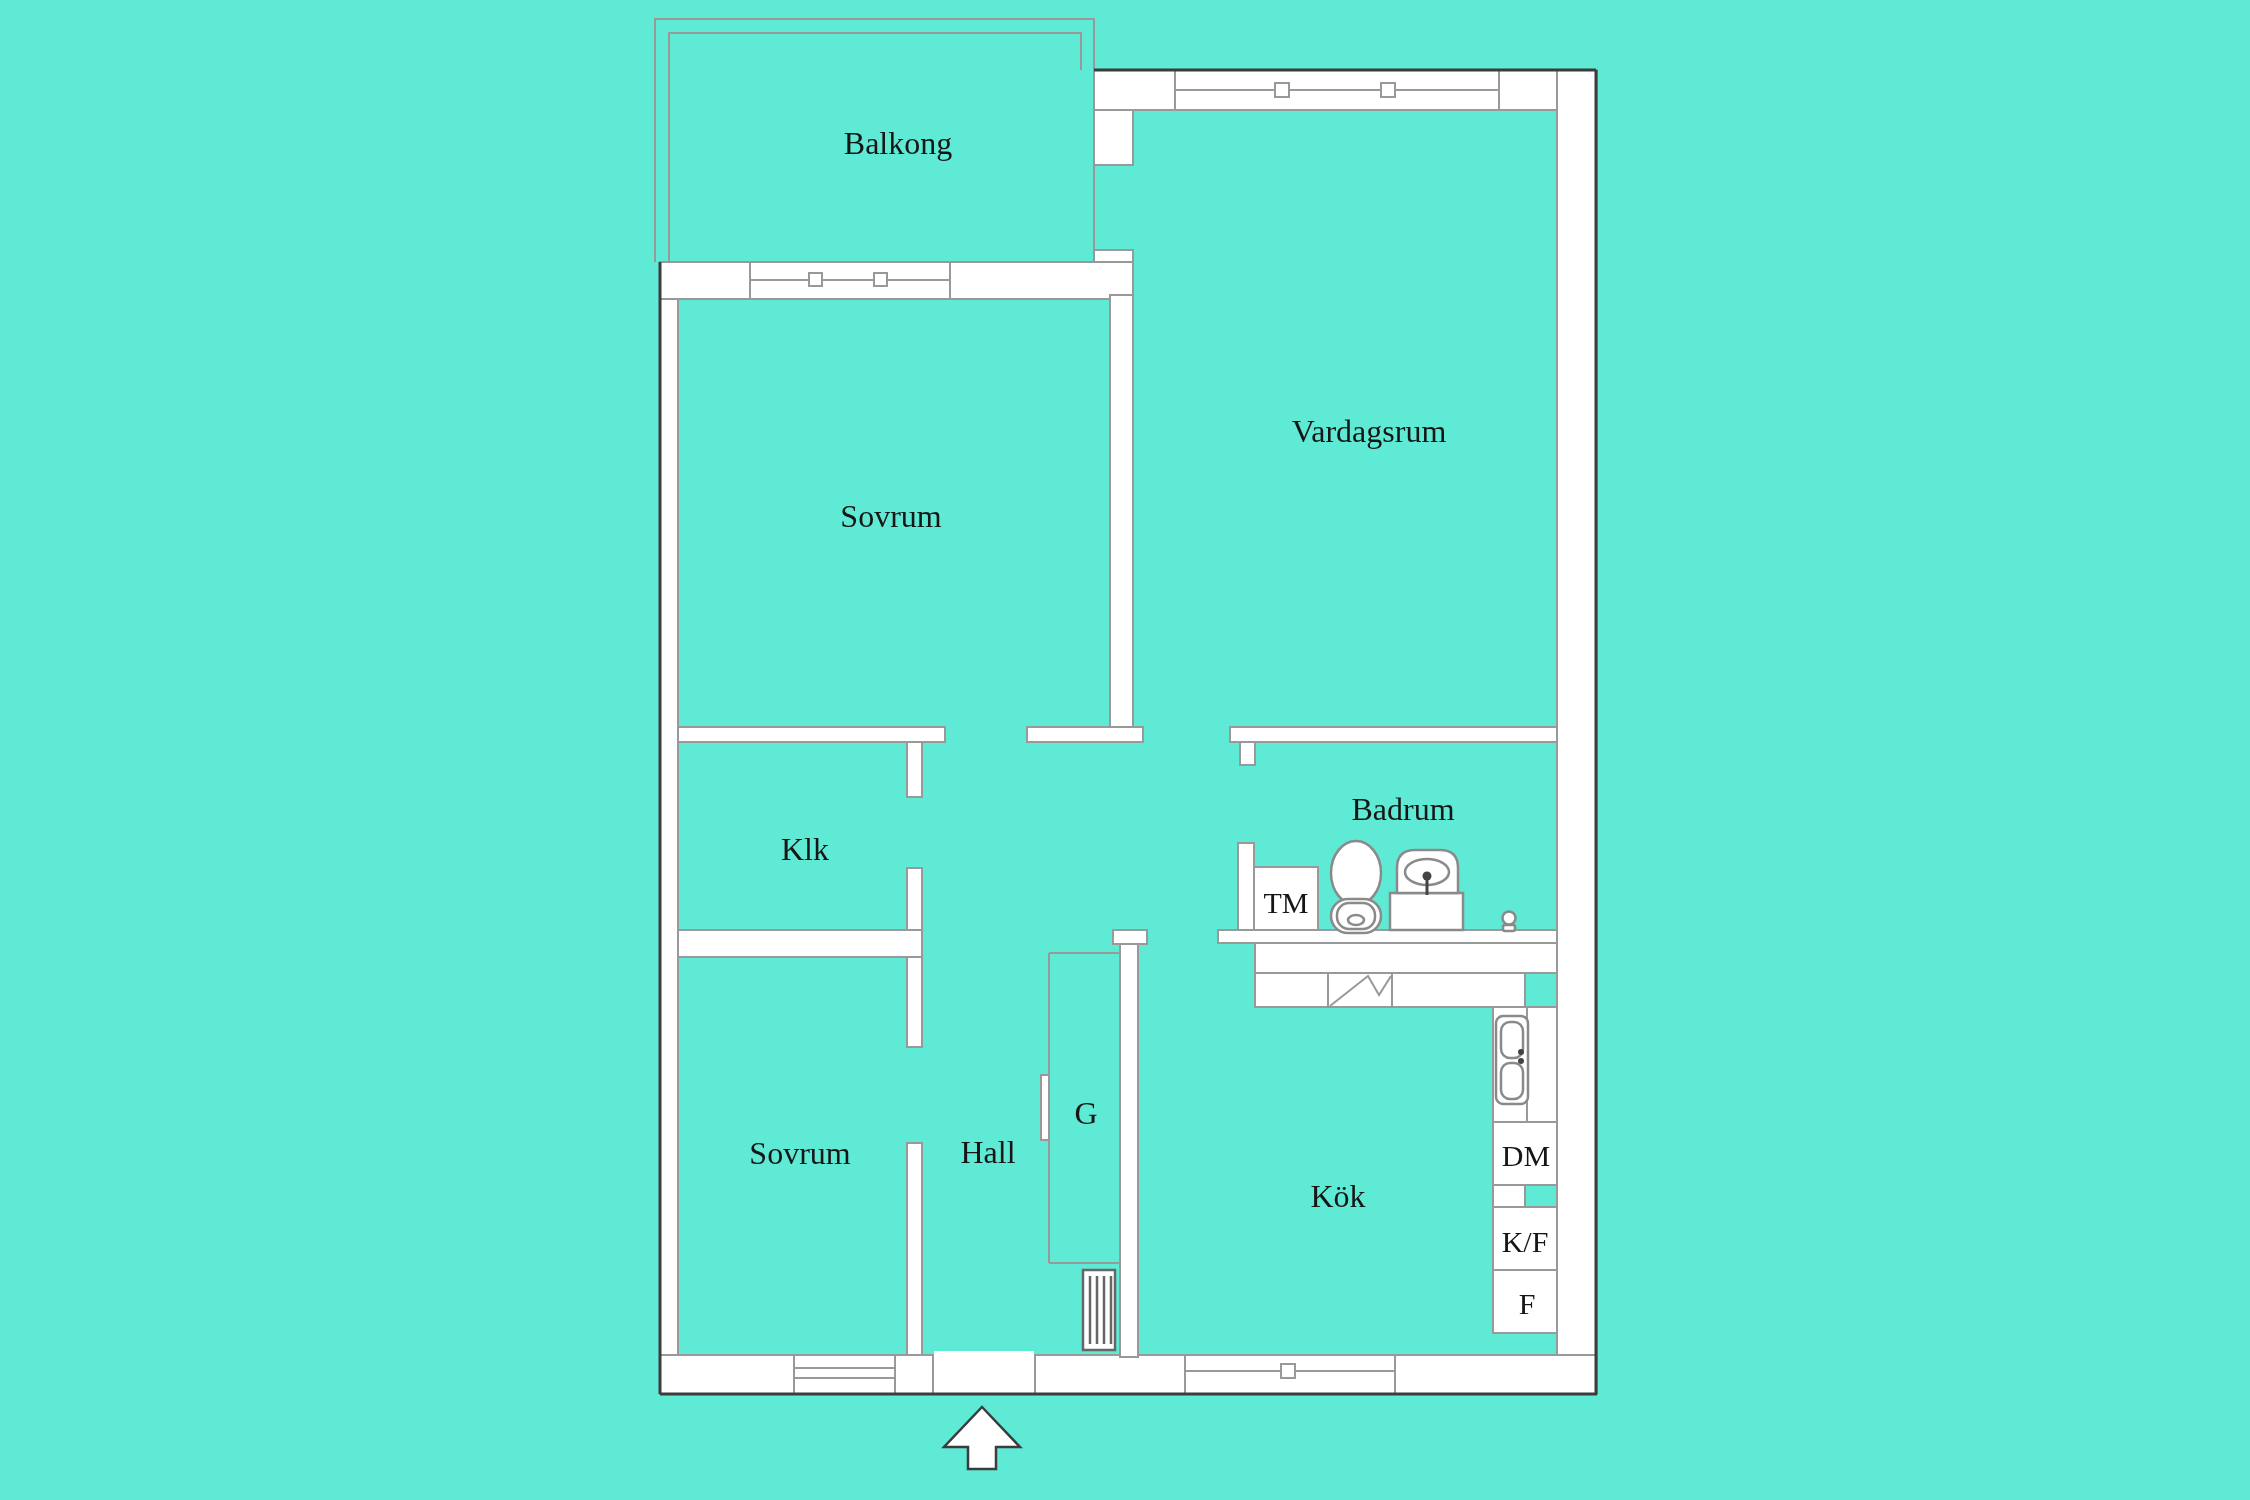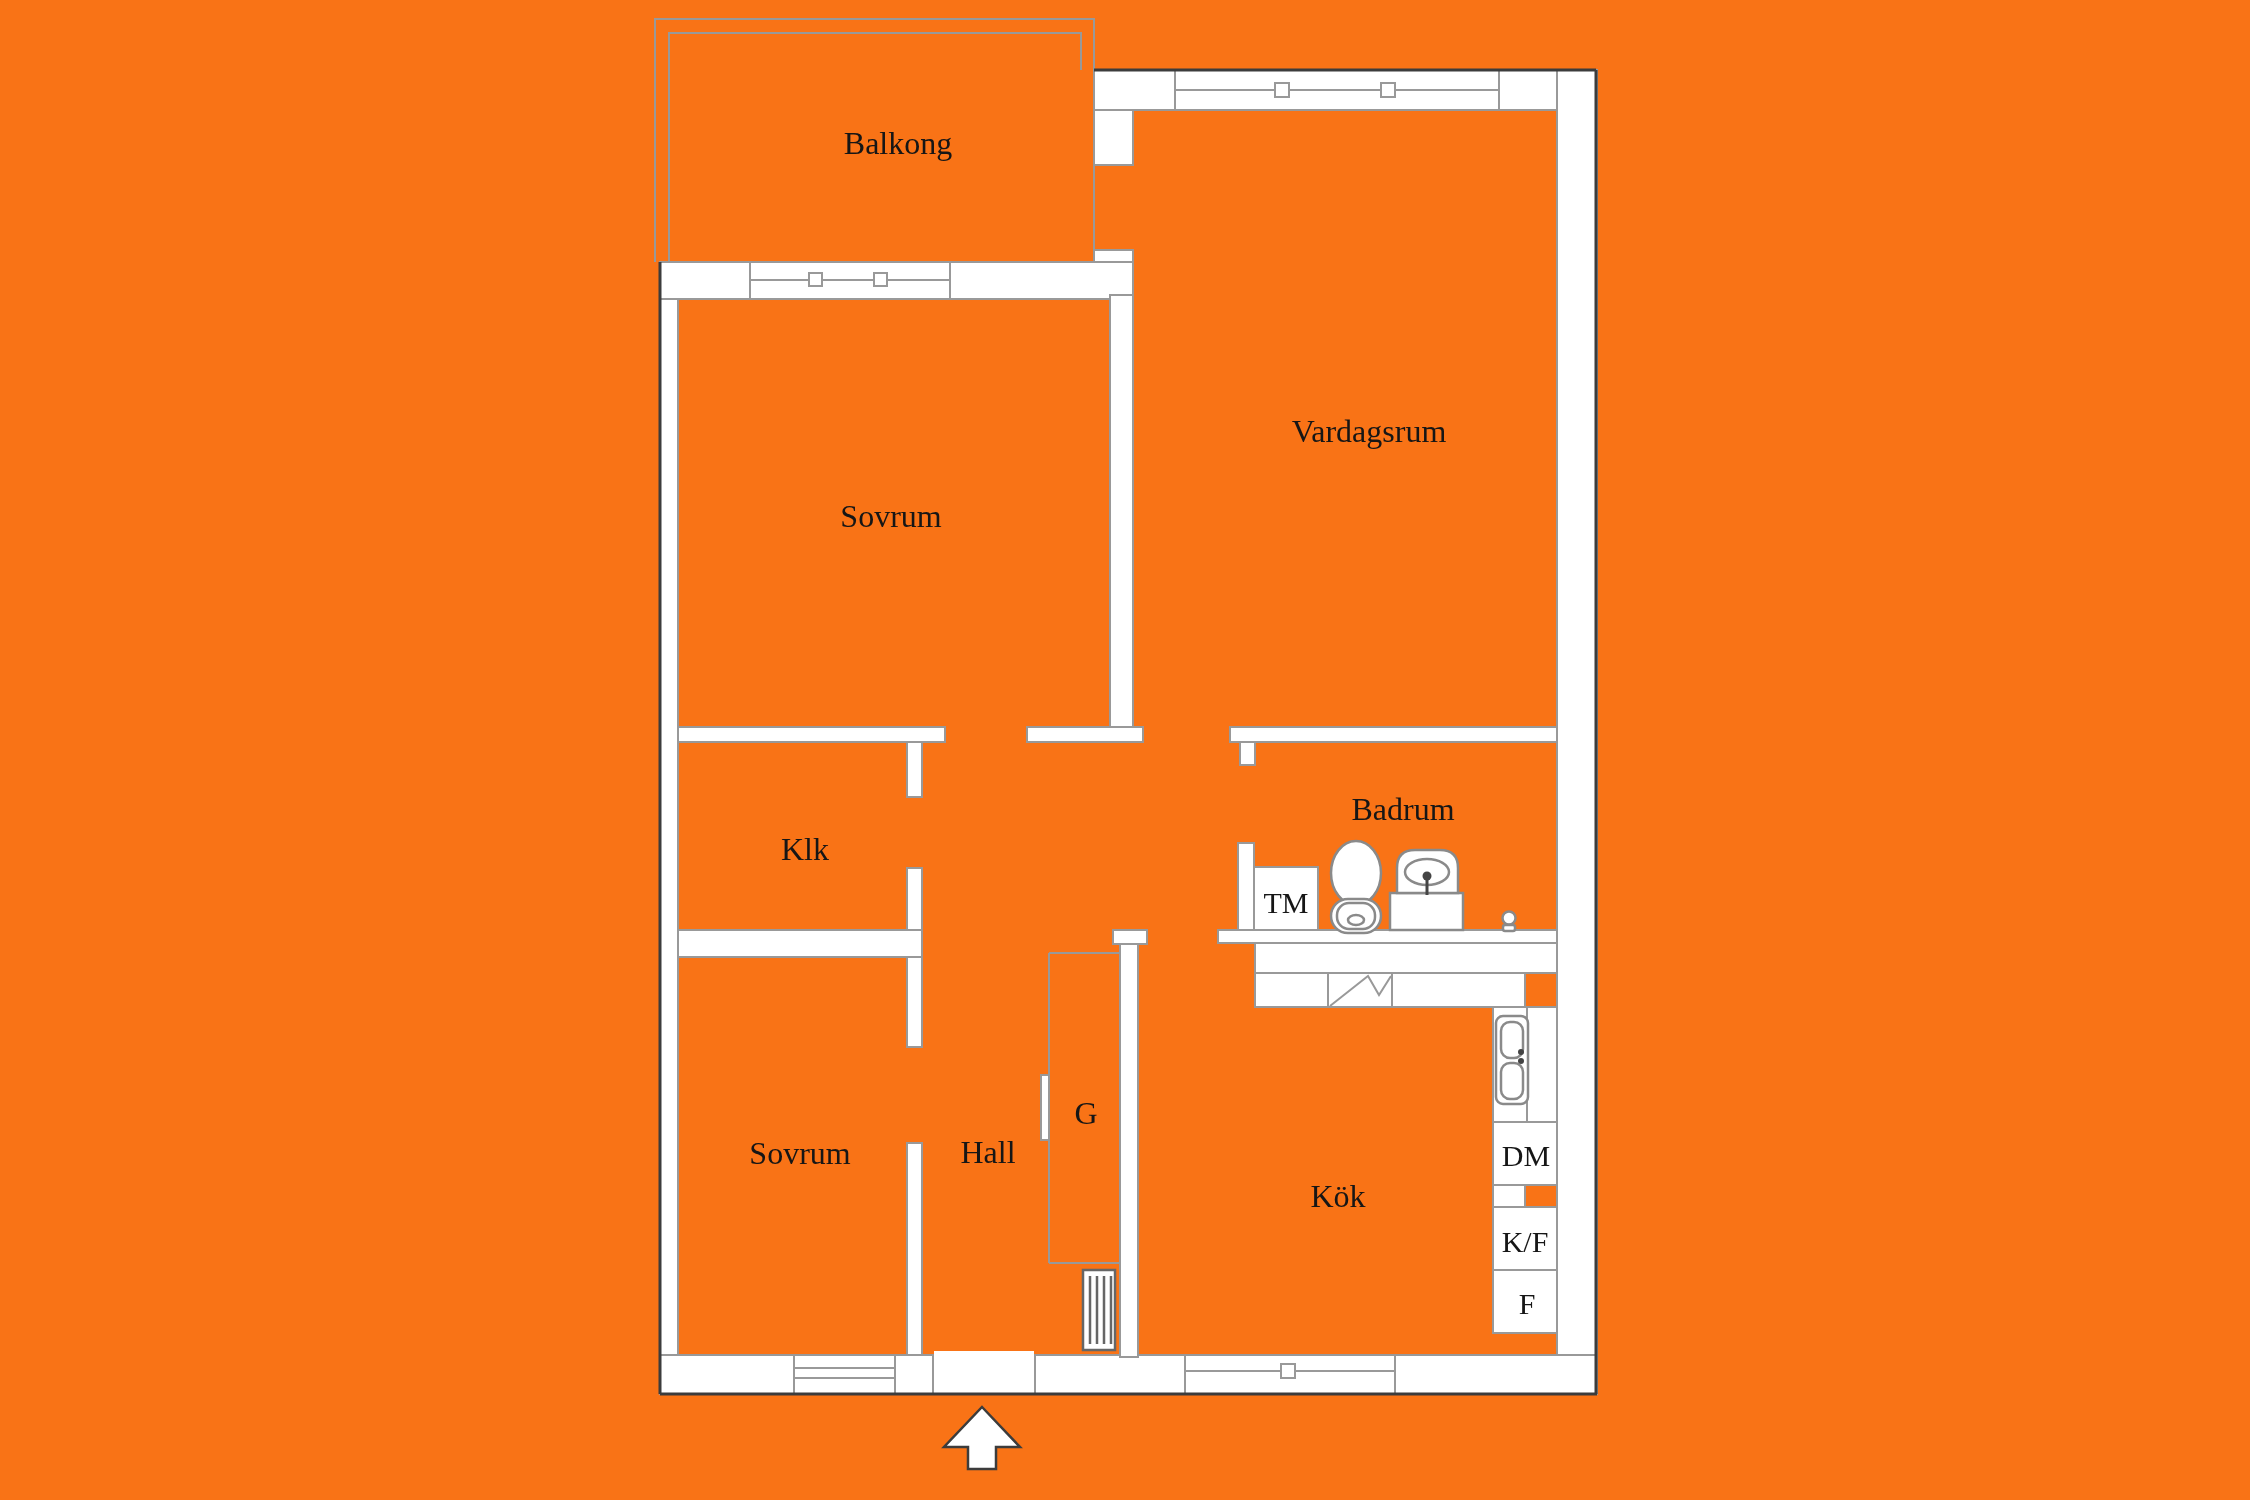--- a/index.html
+++ b/index.html
@@ -7,21 +7,21 @@
     padding: 0;
     background: #ffffff;
     width: 2250px;
     height: 1500px;
     font-family: "Liberation Serif", "DejaVu Serif", serif;
   }
   #stage {
     position: relative;
     width: 2250px;
     height: 1500px;
-    background: #f97316;
+    background: #5eead4;
     overflow: hidden;
     text-align: right;
   }
   svg { display: block; }
   .room-label {
     font-family: "Liberation Serif", "DejaVu Serif", serif;
     font-size: 32px;
     fill: #161616;
   }
   .small-label {

